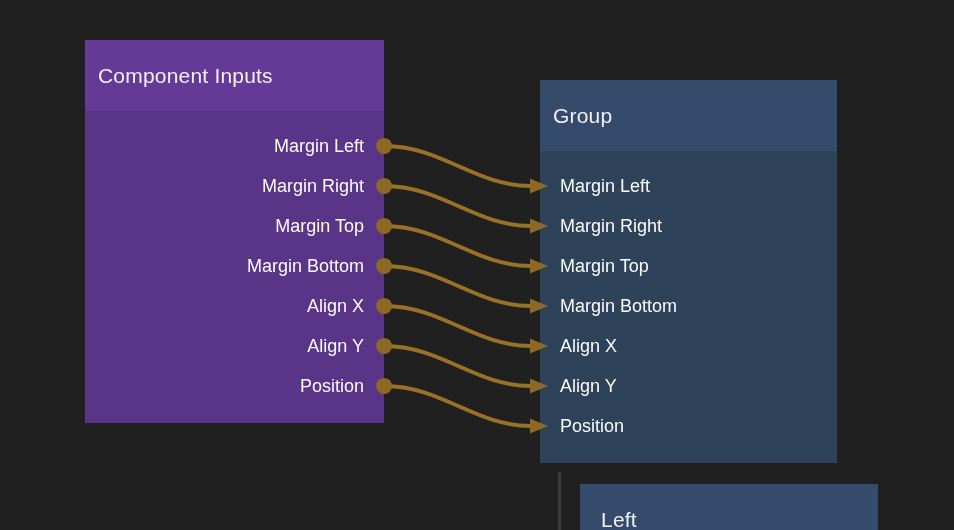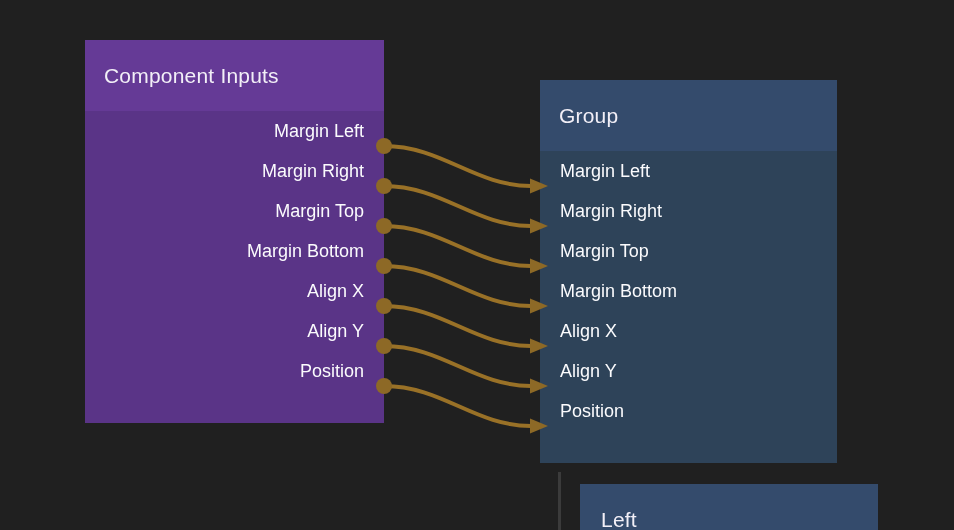--- a/index.html
+++ b/index.html
@@ -15,29 +15,29 @@
     overflow: hidden;
   }
   .node {
     position: absolute;
     z-index: 1;
   }
   .node-header {
     display: flex;
     align-items: center;
     height: 71px;
-    padding-left: 19px;
+    padding-left: 13px;
     box-sizing: border-box;
     font-size: 21px;
     color: #f2eff7;
     letter-spacing: 0.2px;
   }
   .node-body {
     box-sizing: border-box;
-    padding-top: 0;
+    padding-top: 15px;
   }
   .port-row {
     height: 40px;
     display: flex;
     align-items: center;
     font-size: 18px;
     color: #fbfbfd;
   }
   .port-row.out {
     justify-content: flex-end;

